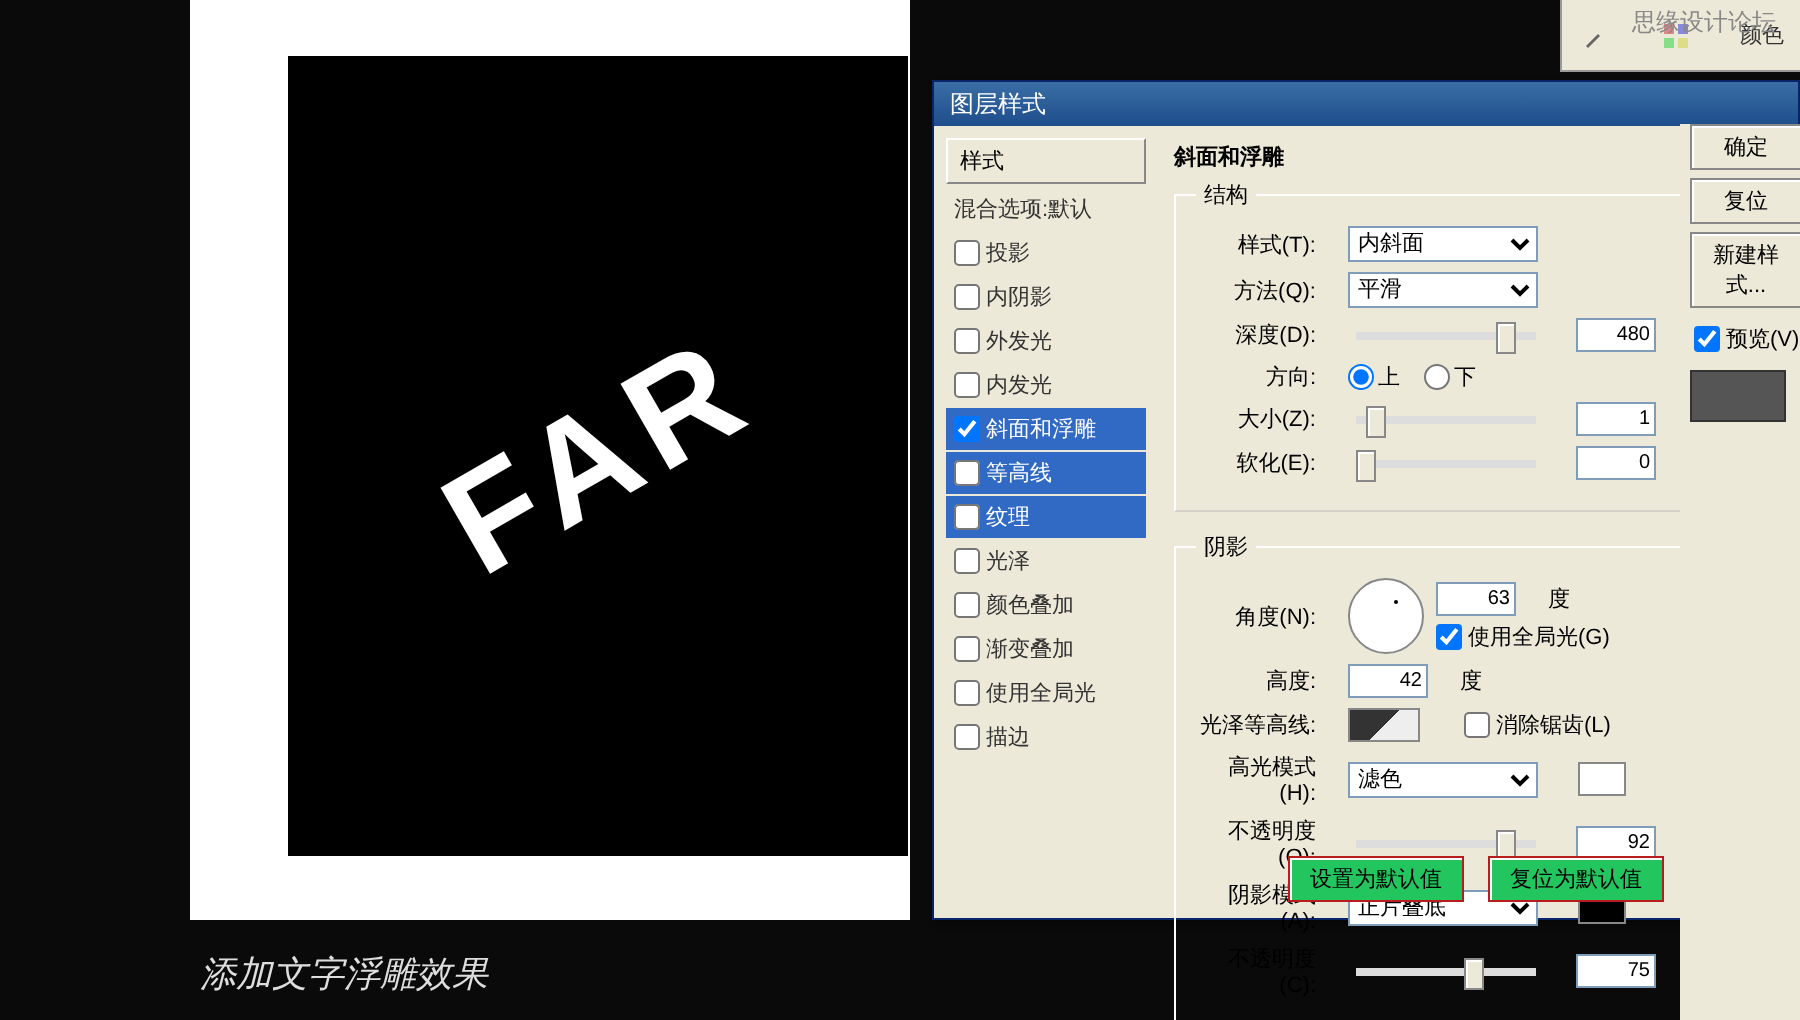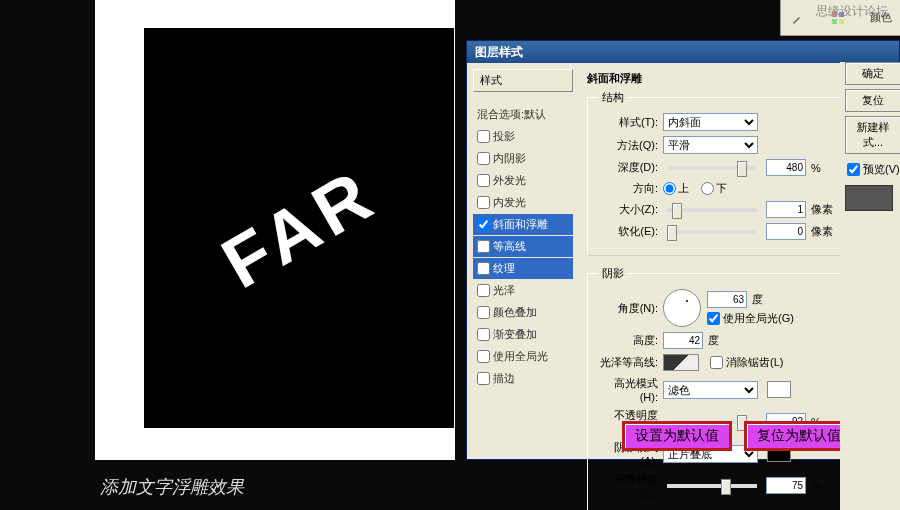--- a/index.html
+++ b/index.html
@@ -6,50 +6,50 @@
 body{background:#0a0a0a;width:900px;height:510px;position:relative;overflow:hidden}
 .watermark{position:absolute;top:3px;right:12px;color:#888;font-size:12px;z-index:20}
 .backdrop{position:absolute;left:95px;top:0;width:360px;height:460px;background:#fff}
 .canvas{position:absolute;left:144px;top:28px;width:310px;height:400px;background:#000;display:flex;align-items:center;justify-content:center}
 .far{color:#fff;font-weight:900;font-size:72px;letter-spacing:6px;transform:rotate(-30deg);font-family:Arial,sans-serif}
 .caption{position:absolute;left:100px;top:475px;color:#ddd;font-size:18px;font-style:italic}
 .toolbar{position:absolute;top:0;right:0;width:120px;height:36px;background:#ece9d8;border-left:1px solid #999;border-bottom:1px solid #999;display:flex;align-items:center;justify-content:flex-end;gap:24px;padding:0 8px}
 .tbic{width:16px;height:16px;display:inline-block}
 .tbtxt{color:#333}
 .dlg{position:absolute;left:466px;top:40px;width:434px;height:420px;background:#ece9d8;border:1px solid #0a246a;box-shadow:2px 2px 4px rgba(0,0,0,.3)}
-.titlebar{background:linear-gradient(#3a6ea5,#1e4d8b);color:#fff;height:22px;padding:3px 8px;font-weight:bold;font-size:12px}
+.titlebar{background:linear-gradient(#3a6ea5,#1e4d8b);color:#fff;height:22px;padding:3px 8px;font-weight:normal;font-size:12px}
 .dlgbody{display:flex;height:calc(100% - 22px)}
 .left{width:110px;background:#ece9d8;padding:6px 4px 6px 6px}
-.left .hdr{background:#ece9d8;border:1px solid #fff;border-right-color:#888;border-bottom-color:#888;padding:3px 6px;margin-bottom:12px;font-size:11px}
+.left .hdr{background:#ece9d8;border:1px solid #fff;border-right-color:#888;border-bottom-color:#888;padding:3px 6px;margin-bottom:2px;font-size:11px}
 .left .opt{padding:3px 4px;font-size:11px;color:#333;margin-bottom:1px;display:flex;align-items:center;gap:3px}
 .left .opt.sel{background:#316ac5;color:#fff}
 .left .opt.sub{}
 .left .opt input{margin:0}
 .main{flex:1;padding:8px 4px 8px 10px;position:relative}
 fieldset{border:1px solid #d4d0c8;border-top-color:#fff;border-left-color:#fff;padding:8px 10px 10px;margin-bottom:10px}
 legend{padding:0 4px;font-size:11px}
-.row{display:flex;align-items:center;margin-bottom:5px;gap:5px}
+.row{display:flex;align-items:center;margin-bottom:5px;gap:16px}
 .lbl{width:60px;text-align:right;font-size:11px}
 select{font-size:11px;height:18px;border:1px solid #7f9db9;background:#fff}
 .sel-w{width:95px}
 .num{width:40px;height:17px;border:1px solid #7f9db9;font-size:10px;text-align:right;padding-right:2px}
 .sld{flex:1;height:4px;background:#ddd;position:relative;margin:0 4px;max-width:90px}
 .sld:before{content:"";position:absolute;top:-5px;width:8px;height:14px;background:#ece9d8;border:1px solid #888;box-shadow:inset 1px 1px #fff}
 .sld.p80:before{left:78%}.sld.p5:before{left:5%}.sld.p0:before{left:0}.sld.p60:before{left:60%}
 .unit{font-size:11px}
 .rad{display:flex;gap:12px;align-items:center}
 .rad label{display:flex;align-items:center;gap:2px;font-size:11px}
 .angwrap{display:flex;align-items:center;gap:6px}
 .ang{width:38px;height:38px;border:1px solid #888;border-radius:50%;background:#fff;position:relative}
 .ang:after{content:"";position:absolute;width:2px;height:2px;background:#000;border-radius:50%;top:10px;left:22px}
 .cbx{display:flex;align-items:center;gap:3px;font-size:11px}
 .sw{width:36px;height:17px;border:1px solid #888;background:linear-gradient(135deg,#333 50%,#eee 50%)}
 .sw.k{background:#000}
 .btns{position:absolute;left:0;right:0;bottom:8px;display:flex;justify-content:center;gap:12px}
-.btn{background:#d946ef;border:3px solid #b91c1c;box-shadow:inset 1px 1px #fff;padding:3px 10px;font-size:14px;cursor:pointer}
+.btn{background:#22c55e;border:1px solid #b91c1c;box-shadow:inset 1px 1px #fff;padding:3px 10px;font-size:11px;cursor:pointer}
 .rpanel{position:absolute;right:-1px;top:62px;width:56px;display:flex;flex-direction:column;gap:4px}
 .rbtn{background:#ece9d8;border:1px solid #888;box-shadow:inset 1px 1px #fff;padding:3px 4px;font-size:11px;text-align:center;cursor:pointer}
 .pvw{display:flex;align-items:center;gap:3px;font-size:11px;margin-top:4px;padding-left:2px}
 .gray{width:48px;height:26px;background:#555;border:1px solid #333;margin-top:4px}
 .sidebg{position:absolute;right:0;top:62px;bottom:0;width:60px;background:#ece9d8;z-index:5}
 </style>
 </head>
 <body>
 
 <div class="watermark">思缘设计论坛</div>

